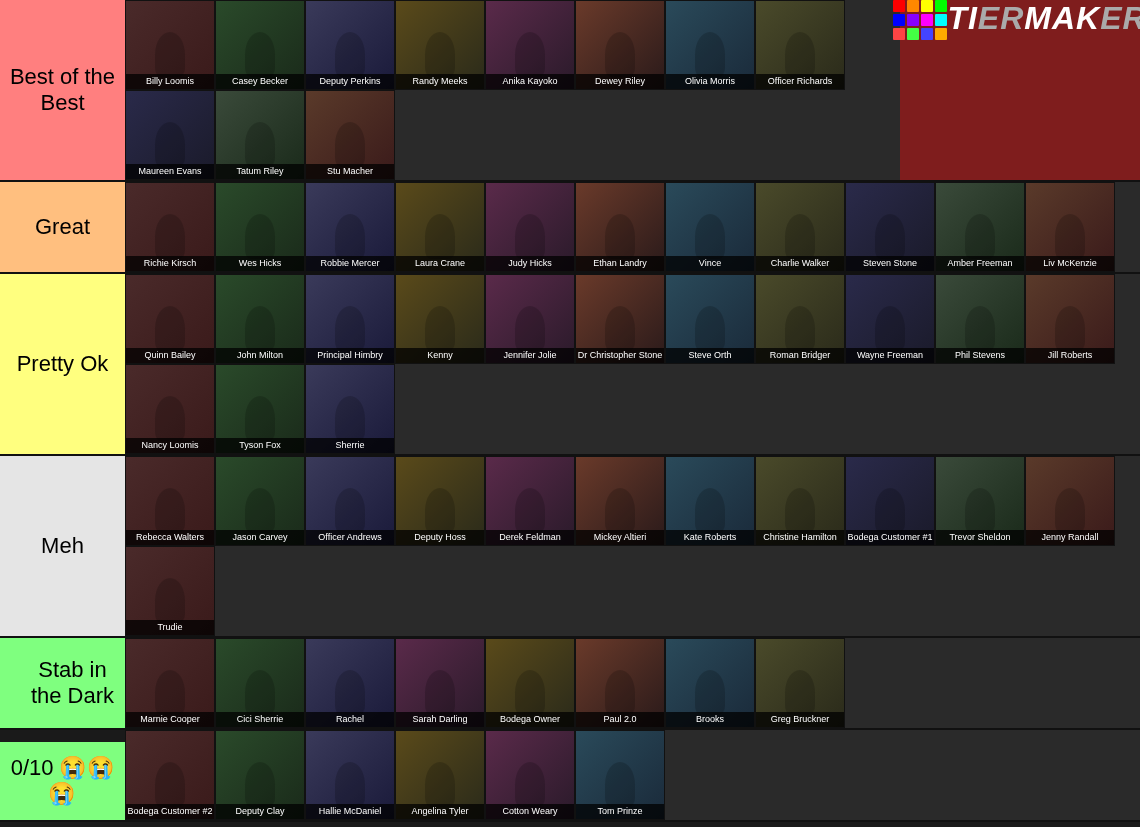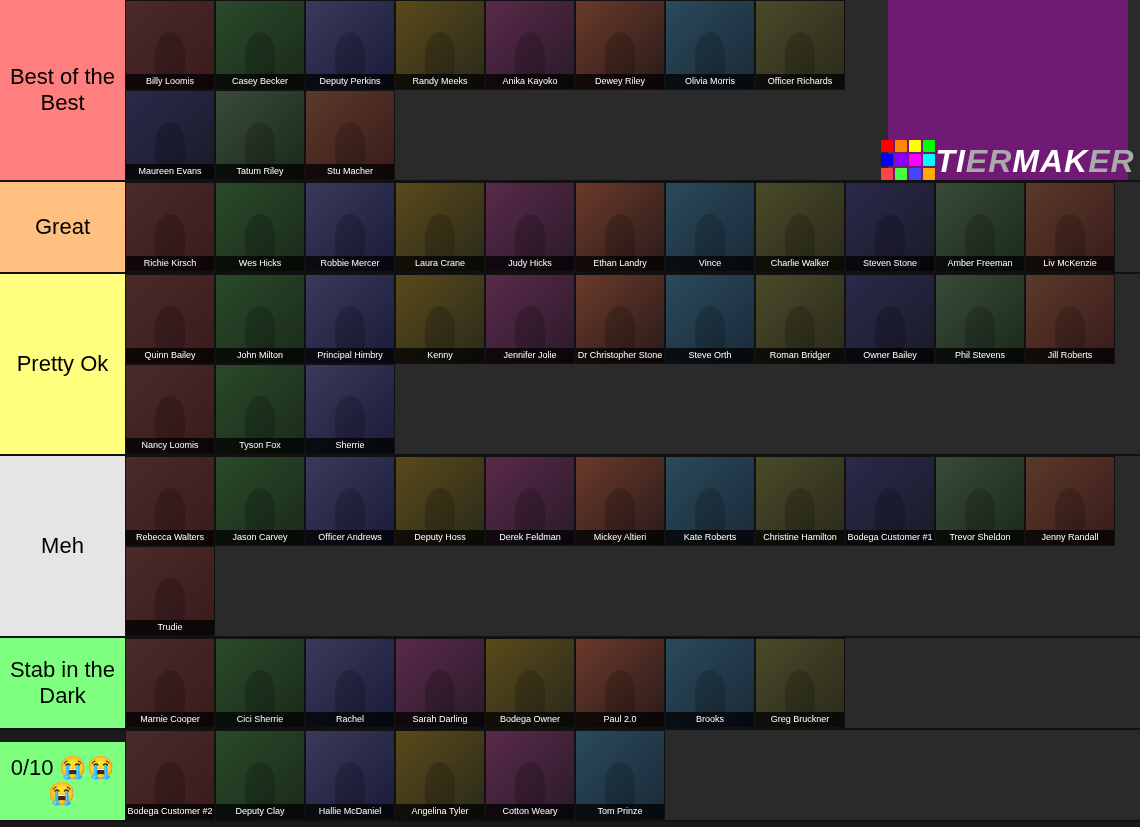--- a/index.html
+++ b/index.html
@@ -99,26 +99,26 @@
     .tier-row-wrapper {
       display: flex;
       width: 1140px;
       border-bottom: 2px solid #111;
       position: relative;
     }
 
     .logo-overlay {
       position: absolute;
       top: 0;
-      right: 12px;
+      right: 0;
       width: 240px;
       height: 100%;
-      background: #701a75;
+      background: #7f1d1d;
       display: flex;
-      align-items: flex-end;
+      align-items: flex-start;
       justify-content: center;
       z-index: 10;
     }
   </style>
 </head>
 <body>
 
 <div class="tier-container">
 
 <div class="tier-row-wrapper">
@@ -328,21 +328,21 @@
         <div class="item">
           <div class="item-bg p7" style="position: relative;">
             <div style="position: absolute; bottom: 12px; left: 50%; transform: translateX(-50%); width: 30px; height: 45px; background: rgba(0, 0, 0, 0.3); border-radius: 50% 50% 20% 20%; opacity: 0.6;"></div>
           </div>
           <div class="item-label">Roman Bridger</div>
         </div>
         <div class="item">
           <div class="item-bg p9" style="position: relative;">
             <div style="position: absolute; bottom: 12px; left: 50%; transform: translateX(-50%); width: 30px; height: 45px; background: rgba(0, 0, 0, 0.3); border-radius: 50% 50% 20% 20%; opacity: 0.6;"></div>
           </div>
-          <div class="item-label">Owner Bailey</div>
+          <div class="item-label">Wayne Freeman</div>
         </div>
         <div class="item">
           <div class="item-bg p10" style="position: relative;">
             <div style="position: absolute; bottom: 12px; left: 50%; transform: translateX(-50%); width: 30px; height: 45px; background: rgba(0, 0, 0, 0.3); border-radius: 50% 50% 20% 20%; opacity: 0.6;"></div>
           </div>
           <div class="item-label">Phil Stevens</div>
         </div>
         <div class="item">
           <div class="item-bg p11" style="position: relative;">
             <div style="position: absolute; bottom: 12px; left: 50%; transform: translateX(-50%); width: 30px; height: 45px; background: rgba(0, 0, 0, 0.3); border-radius: 50% 50% 20% 20%; opacity: 0.6;"></div>
@@ -440,21 +440,21 @@
         </div>
         <div class="item">
           <div class="item-bg p8" style="position: relative;">
             <div style="position: absolute; bottom: 12px; left: 50%; transform: translateX(-50%); width: 30px; height: 45px; background: rgba(0, 0, 0, 0.3); border-radius: 50% 50% 20% 20%; opacity: 0.6;"></div>
           </div>
           <div class="item-label">Trudie</div>
         </div>
       </div>
     </div>
     <div class="tier-row-wrapper">
-      <div class="tier-label" style="background-color: rgb(127, 255, 127);">Stab in the Dark</div>
+      <div class="tier-label" style="background-color: rgb(127, 255, 127); padding-left: 28px;">Stab in the Dark</div>
       <div class="tier-items">
         <div class="item">
           <div class="item-bg p8" style="position: relative;">
             <div style="position: absolute; bottom: 12px; left: 50%; transform: translateX(-50%); width: 30px; height: 45px; background: rgba(0, 0, 0, 0.3); border-radius: 50% 50% 20% 20%; opacity: 0.6;"></div>
           </div>
           <div class="item-label">Marnie Cooper</div>
         </div>
         <div class="item">
           <div class="item-bg p2" style="position: relative;">
             <div style="position: absolute; bottom: 12px; left: 50%; transform: translateX(-50%); width: 30px; height: 45px; background: rgba(0, 0, 0, 0.3); border-radius: 50% 50% 20% 20%; opacity: 0.6;"></div>

